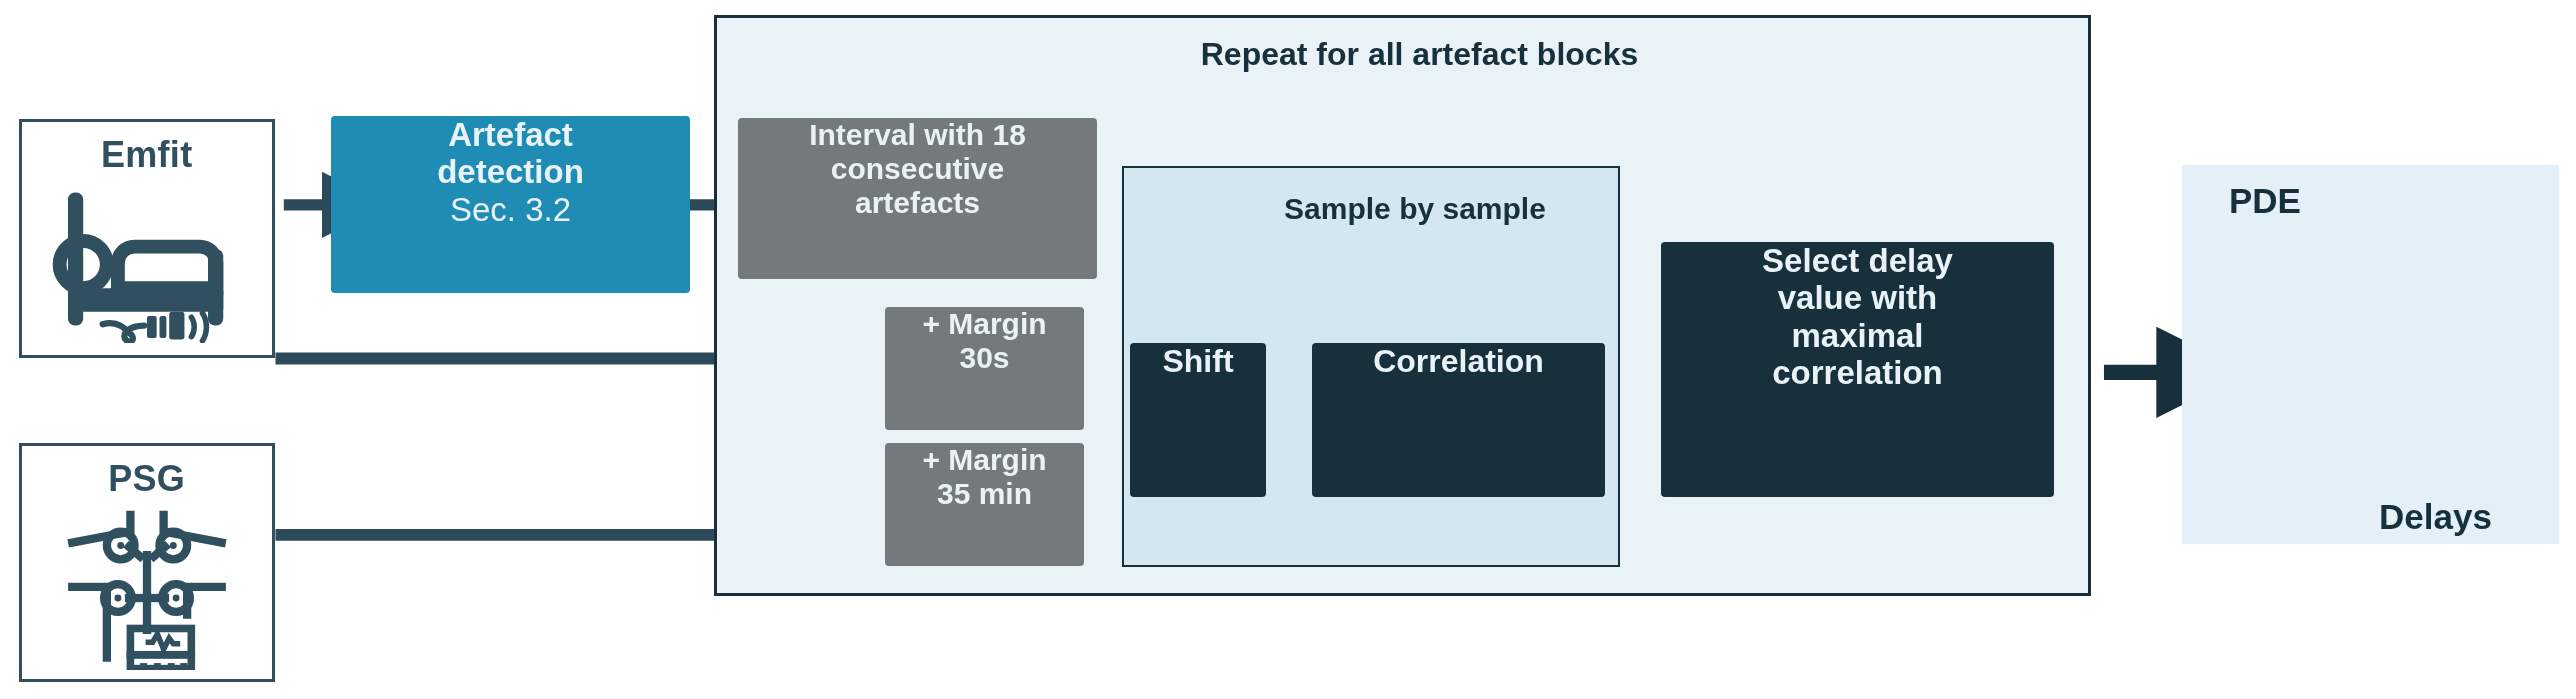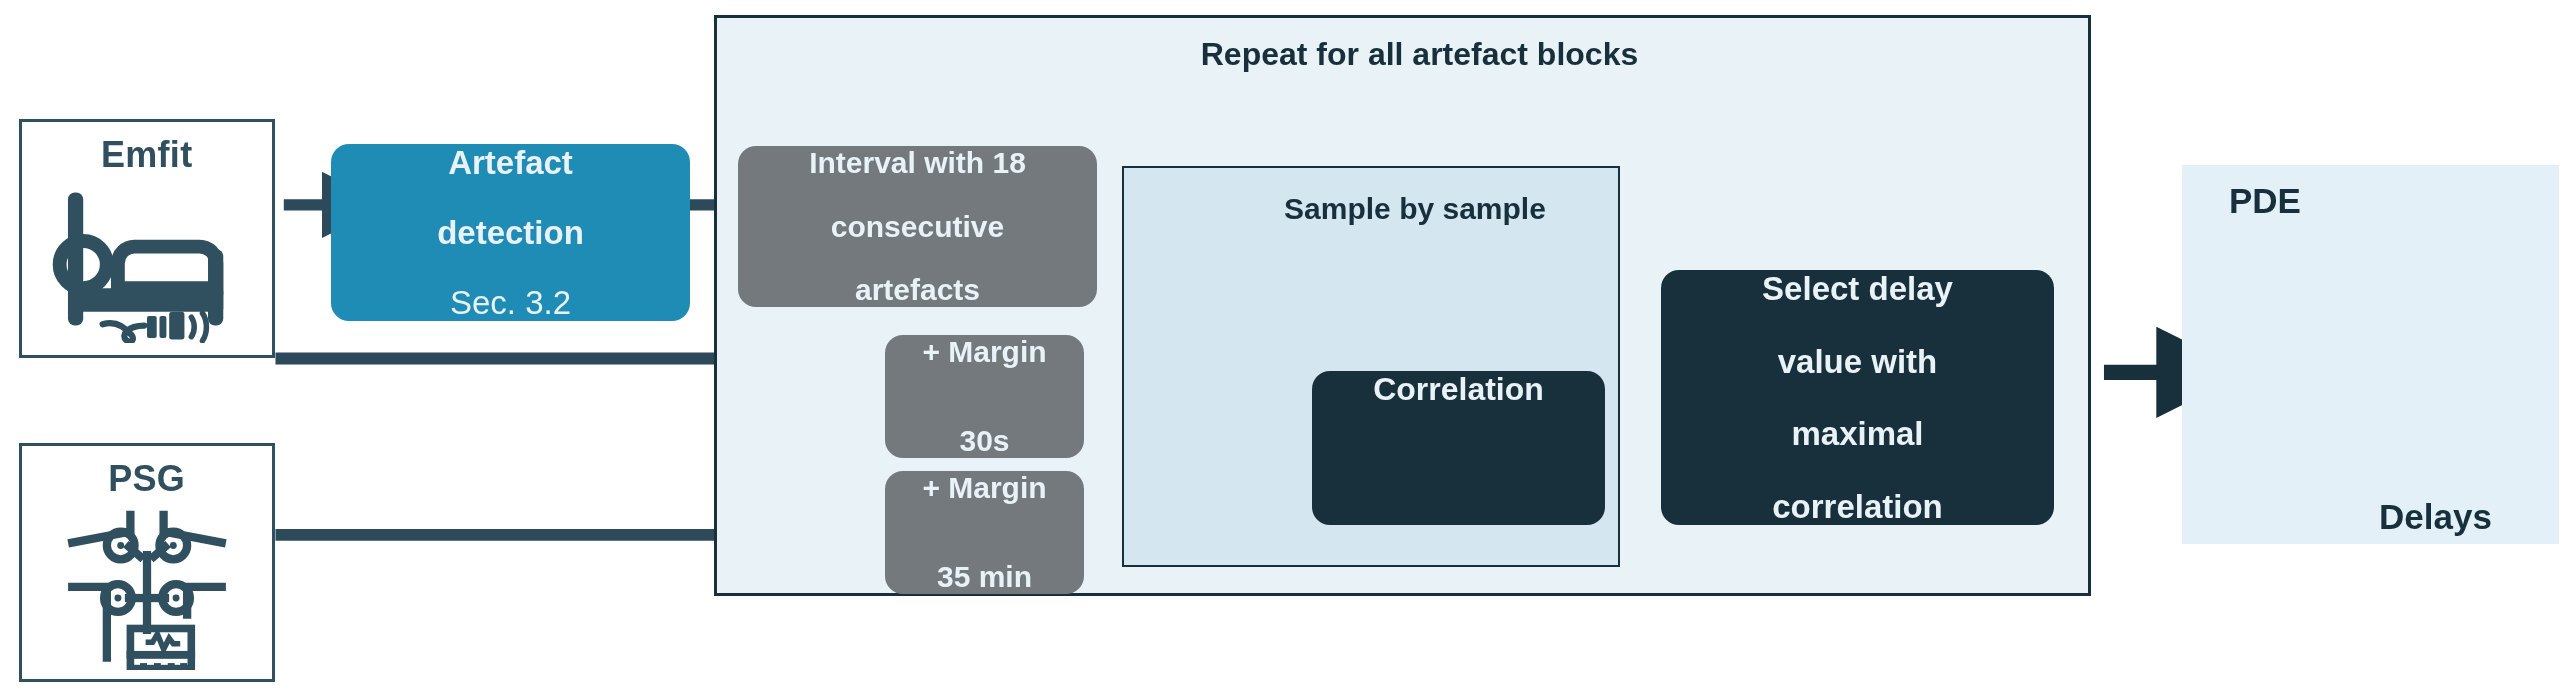--- a/index.html
+++ b/index.html
@@ -43,29 +43,28 @@
     line-height: 1;
   }
   .device-icon {
     display: block;
   }
 
   
   .proc-box {
     position: absolute;
     box-sizing: border-box;
-    border-radius: 18px;
+    border-radius: 4px;
     display: flex;
     flex-direction: column;
     align-items: center;
-    justify-content: space-between;
+    justify-content: flex-start;
     text-align: center;
     color: #E9F2F7;
     line-height: 1.13;
-    margin-top: 28px;
   }
   .proc-teal   { background: #1E8CB4; }
   .proc-gray   { background: #74797E; }
   .proc-dark   { background: #17303B; }
 
   .proc-line-bold { font-weight: bold; }
   .proc-line-reg  { font-weight: normal; }
 
   
   .panel-outer {
@@ -283,20 +282,23 @@
   </div>
 
   <div class="proc-box proc-gray" style="left:885px; top:443px; width:199px; height:123px; font-size:30px;">
     <div class="proc-line-bold">+ Margin</div>
     <div class="proc-line-bold">35 min</div>
   </div>
 
   <div class="panel-inner" style="left:1122px; top:166px; width:498px; height:401px;"></div>
   <div class="panel-title" style="left:1166px; top:192px; width:498px; text-align:center; font-size:30px;">Sample by sample</div>
 
+  <div class="proc-box proc-dark" style="left:1130px; top:343px; width:136px; height:154px; font-size:32px;">
+    <div class="proc-line-bold">Shift</div>
+  </div>
 
   <div class="proc-box proc-dark" style="left:1312px; top:343px; width:293px; height:154px; font-size:32px;">
     <div class="proc-line-bold">Correlation</div>
   </div>
 
   <div class="proc-box proc-dark" style="left:1661px; top:242px; width:393px; height:255px; font-size:33px;">
     <div class="proc-line-bold">Select delay</div>
     <div class="proc-line-bold">value with</div>
     <div class="proc-line-bold">maximal</div>
     <div class="proc-line-bold">correlation</div>

